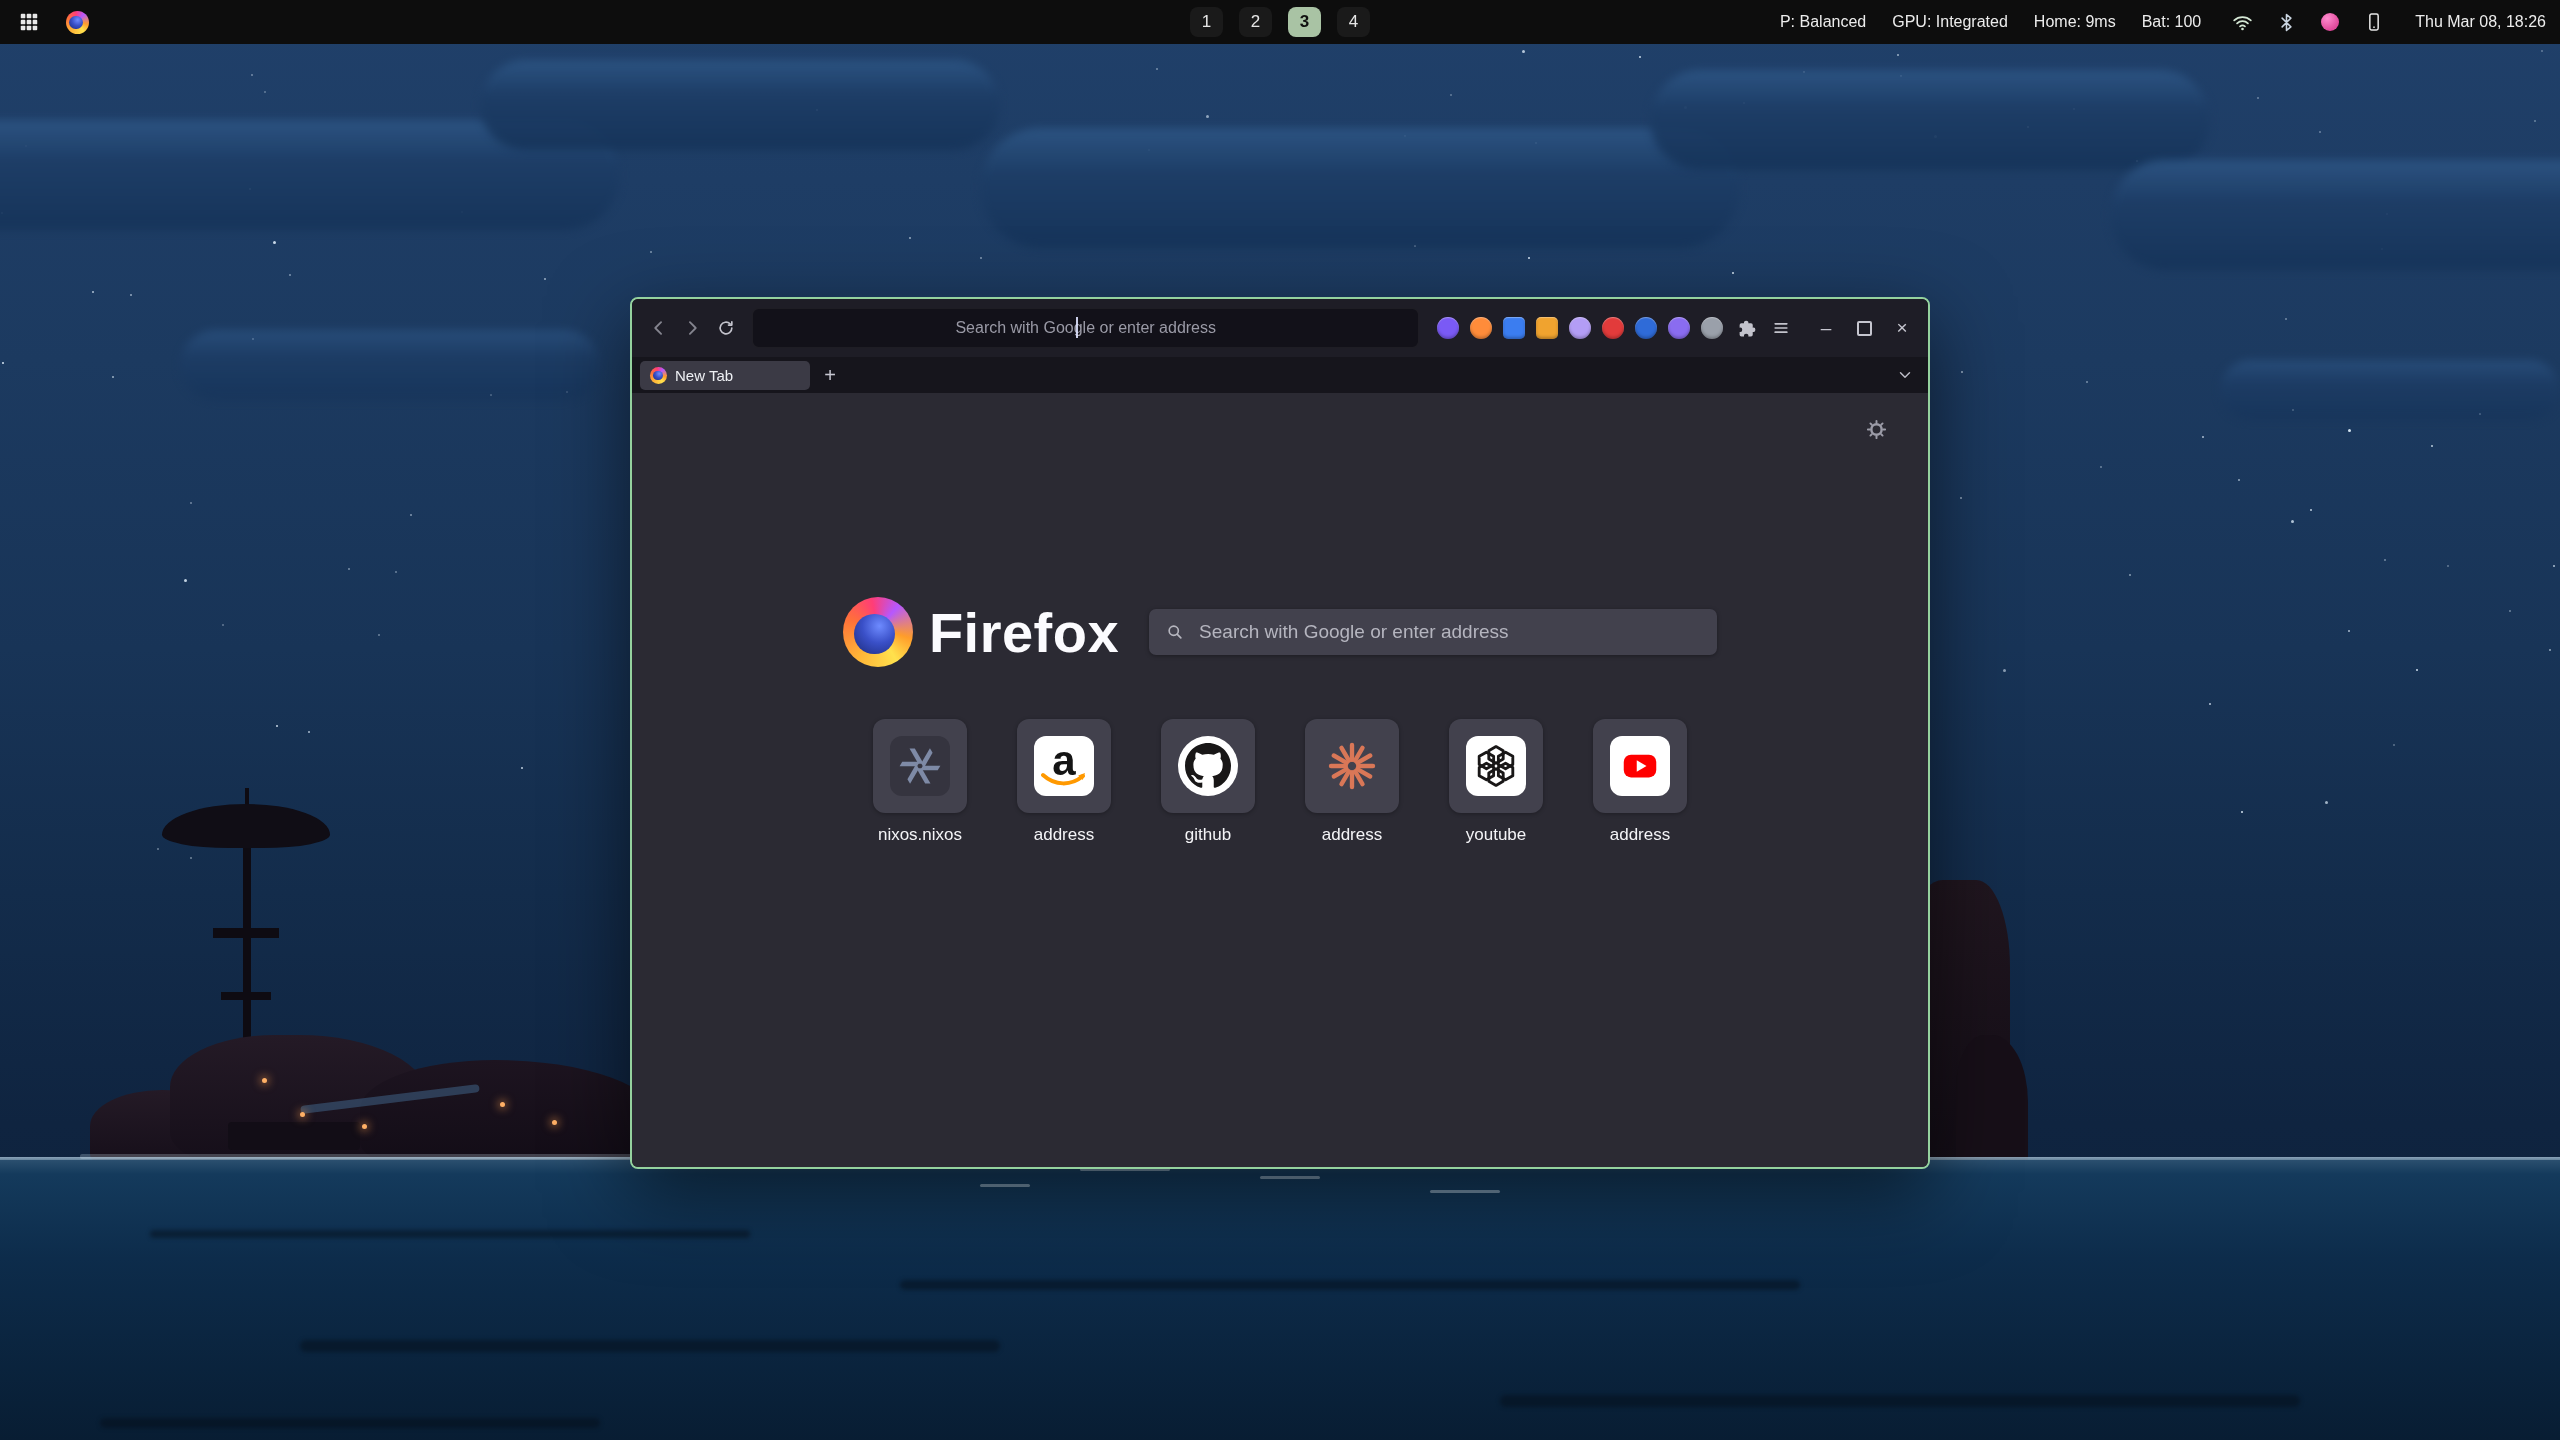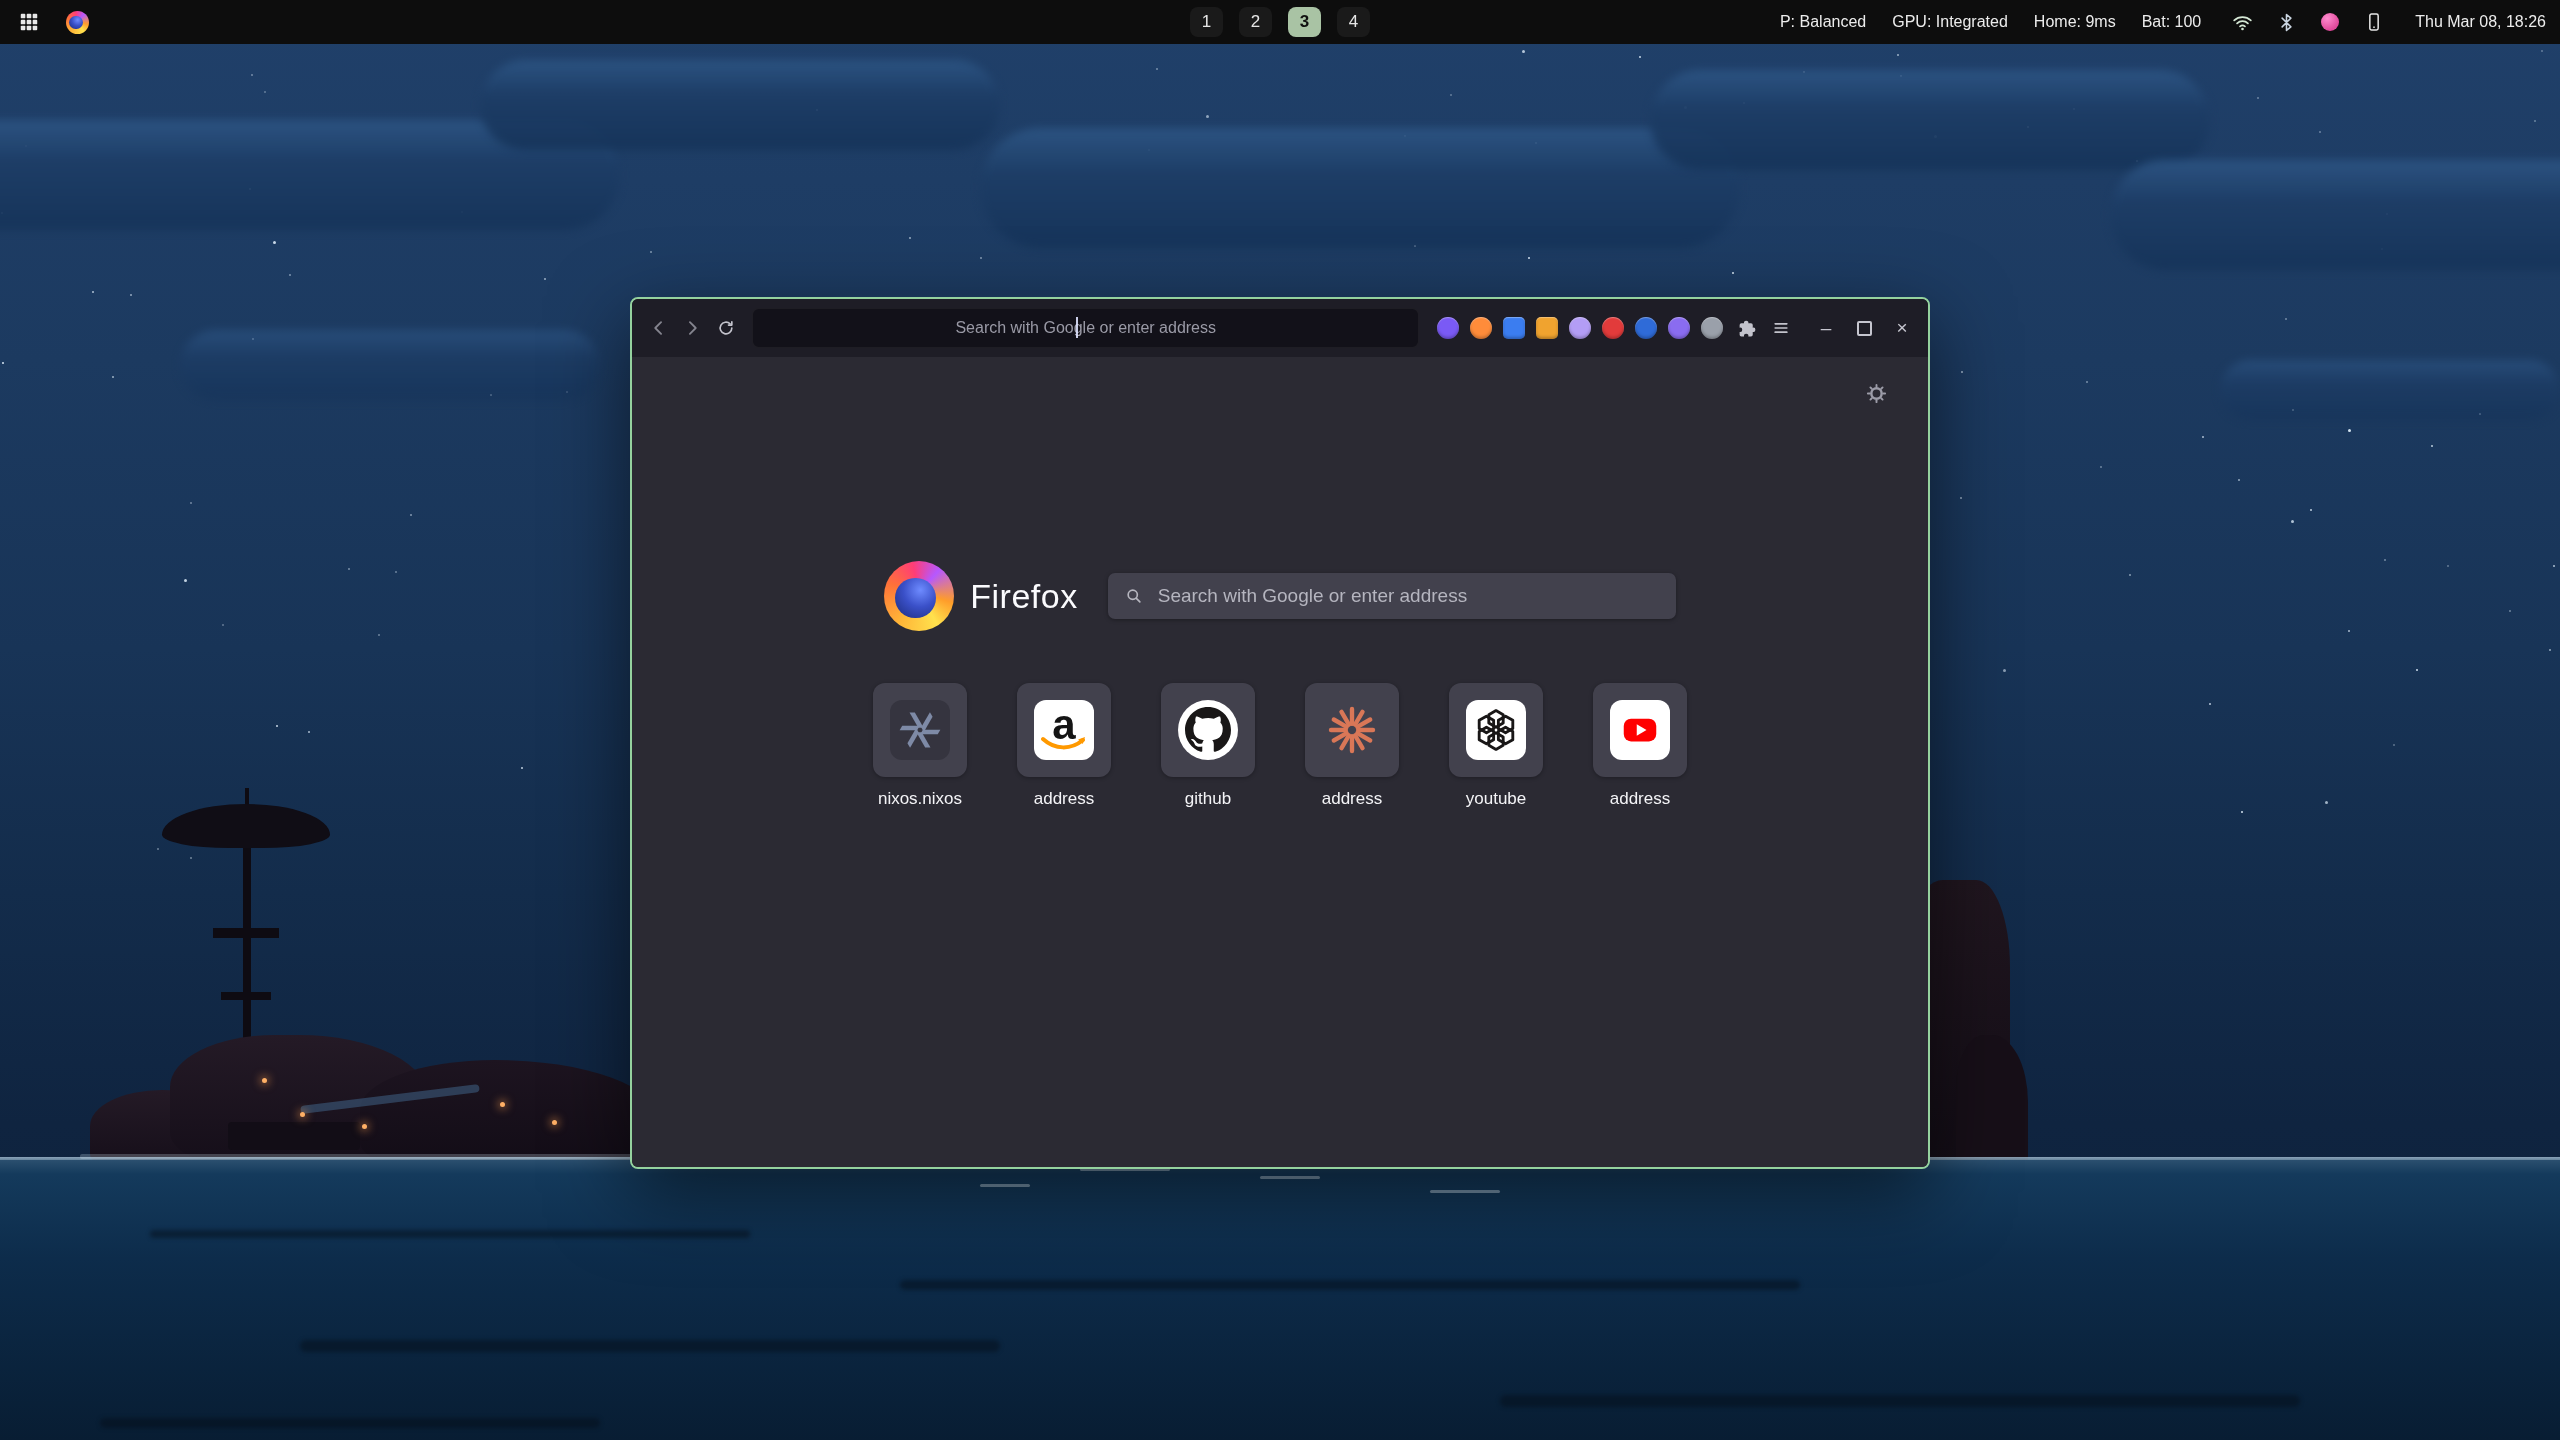--- a/index.html
+++ b/index.html
@@ -68,21 +68,21 @@
   .tab{height:29px;min-width:150px;background:#3b3a45;border-radius:5px;display:flex;align-items:center;
        gap:8px;padding:0 10px;color:#eef0f4;font-size:15px;cursor:pointer;}
   .newtab{width:28px;height:28px;color:#c7c7d1;font-size:20px;display:flex;align-items:center;
           justify-content:center;background:none;border:0;cursor:pointer;border-radius:5px;}
   .tab-overflow{margin-left:auto;width:30px;height:28px;display:flex;align-items:center;justify-content:center;
                 background:none;border:0;color:#b9b9c3;cursor:pointer;}
 
   .content{flex:1;position:relative;background:#2b2a33;}
   .gear-btn{position:absolute;top:24px;right:34px;background:none;border:0;color:#9c9ca8;cursor:pointer;}
   .hero{position:absolute;top:204px;left:0;right:0;display:flex;align-items:center;justify-content:center;}
-  .wordmark{font-size:34px;font-weight:400;color:#fbfbfe;margin:0 30px 0 16px;letter-spacing:.5px;}
+  .wordmark{font-size:56px;font-weight:700;color:#fbfbfe;margin:0 30px 0 16px;letter-spacing:.5px;}
   .searchbox{width:536px;height:46px;background:#42414d;border-radius:7px;display:flex;align-items:center;
              padding:0 16px;gap:12px;box-shadow:0 1px 4px rgba(0,0,0,.35);}
   .searchbox input{flex:1;background:transparent;border:0;outline:0;color:#d6d6dd;font-size:19px;font-family:inherit;}
   .searchbox input::placeholder{color:#b5b5bf;}
 
   .tiles{position:absolute;top:326px;left:0;right:0;display:flex;justify-content:center;gap:50px;}
   .tile{width:94px;display:flex;flex-direction:column;align-items:center;gap:12px;background:none;border:0;
         padding:0;cursor:pointer;}
   .card{width:94px;height:94px;background:#42414d;border-radius:12px;display:flex;align-items:center;
         justify-content:center;box-shadow:0 1px 4px rgba(0,0,0,.3);}
@@ -402,20 +402,32 @@
 
       <div class="win-controls">
         <button class="wc">–</button>
         <button class="wc">
             <span class="box"></span>
           </button>
         <button class="wc">×</button>
       </div>
     </div>
 
+    <div class="tabbar">
+      <div class="tab">
+        <span class="ff-logo ff-17"></span>
+        <span>New Tab</span>
+      </div>
+      <button class="newtab">+</button>
+      <button class="tab-overflow">
+        <svg width="18" height="18" viewBox="0 0 24 24" fill="none" stroke="currentColor" stroke-width="2" stroke-linecap="round" stroke-linejoin="round">
+            <path d="M6 9l6 6 6-6"></path>
+          </svg>
+      </button>
+    </div>
 
     <div class="content">
       <button class="gear-btn">
         <svg width="23" height="23" viewBox="0 0 24 24" fill="currentColor">
           <g>
             <rect x="11" y="2" width="2" height="4" rx="1"></rect>
             <rect x="11" y="2" width="2" height="4" rx="1" transform="rotate(45 12 12)"></rect>
             <rect x="11" y="2" width="2" height="4" rx="1" transform="rotate(90 12 12)"></rect>
             <rect x="11" y="2" width="2" height="4" rx="1" transform="rotate(135 12 12)"></rect>
             <rect x="11" y="2" width="2" height="4" rx="1" transform="rotate(180 12 12)"></rect>

